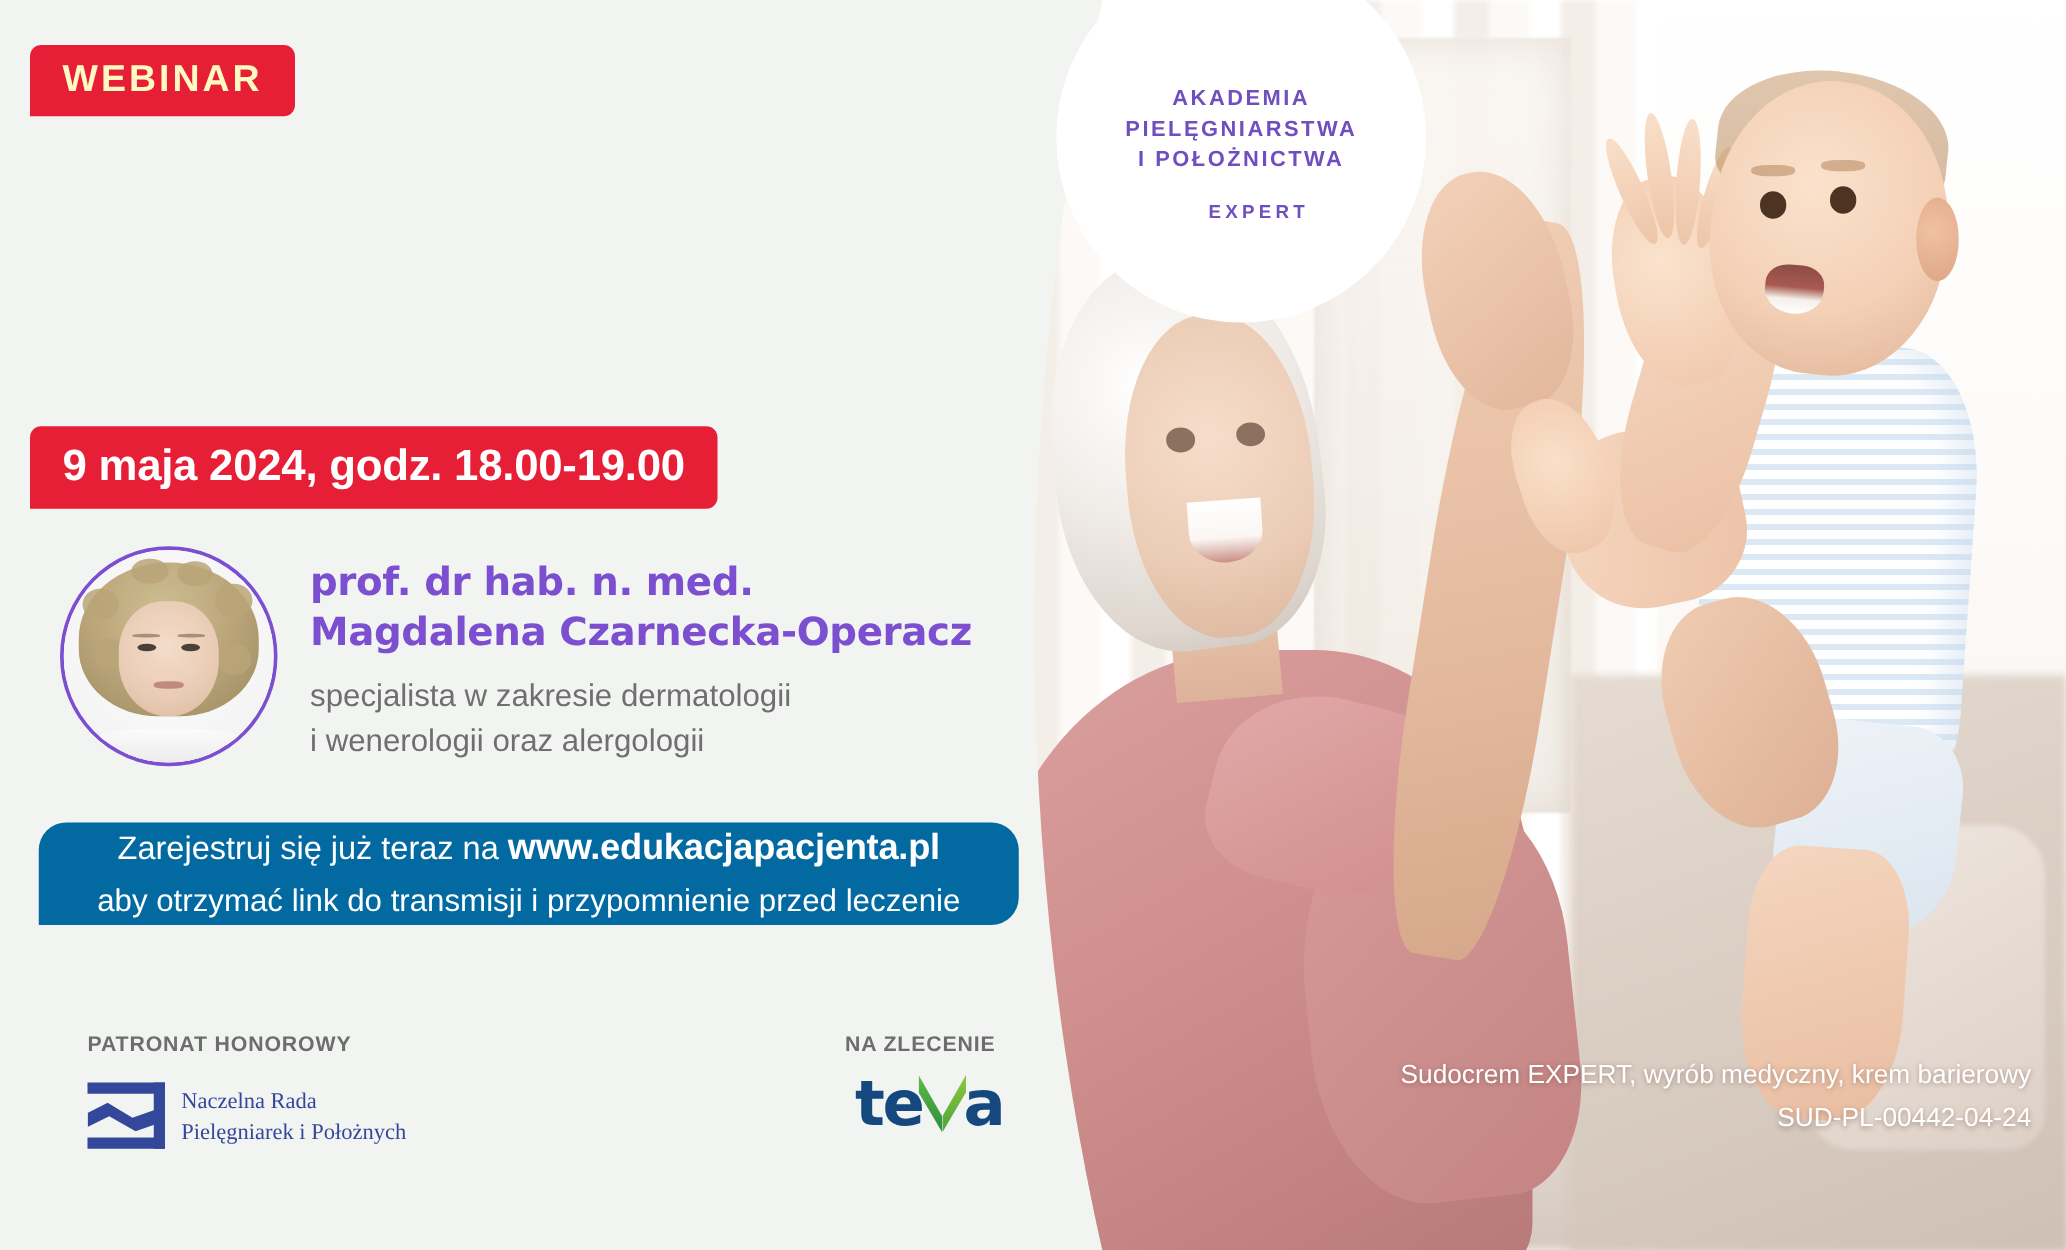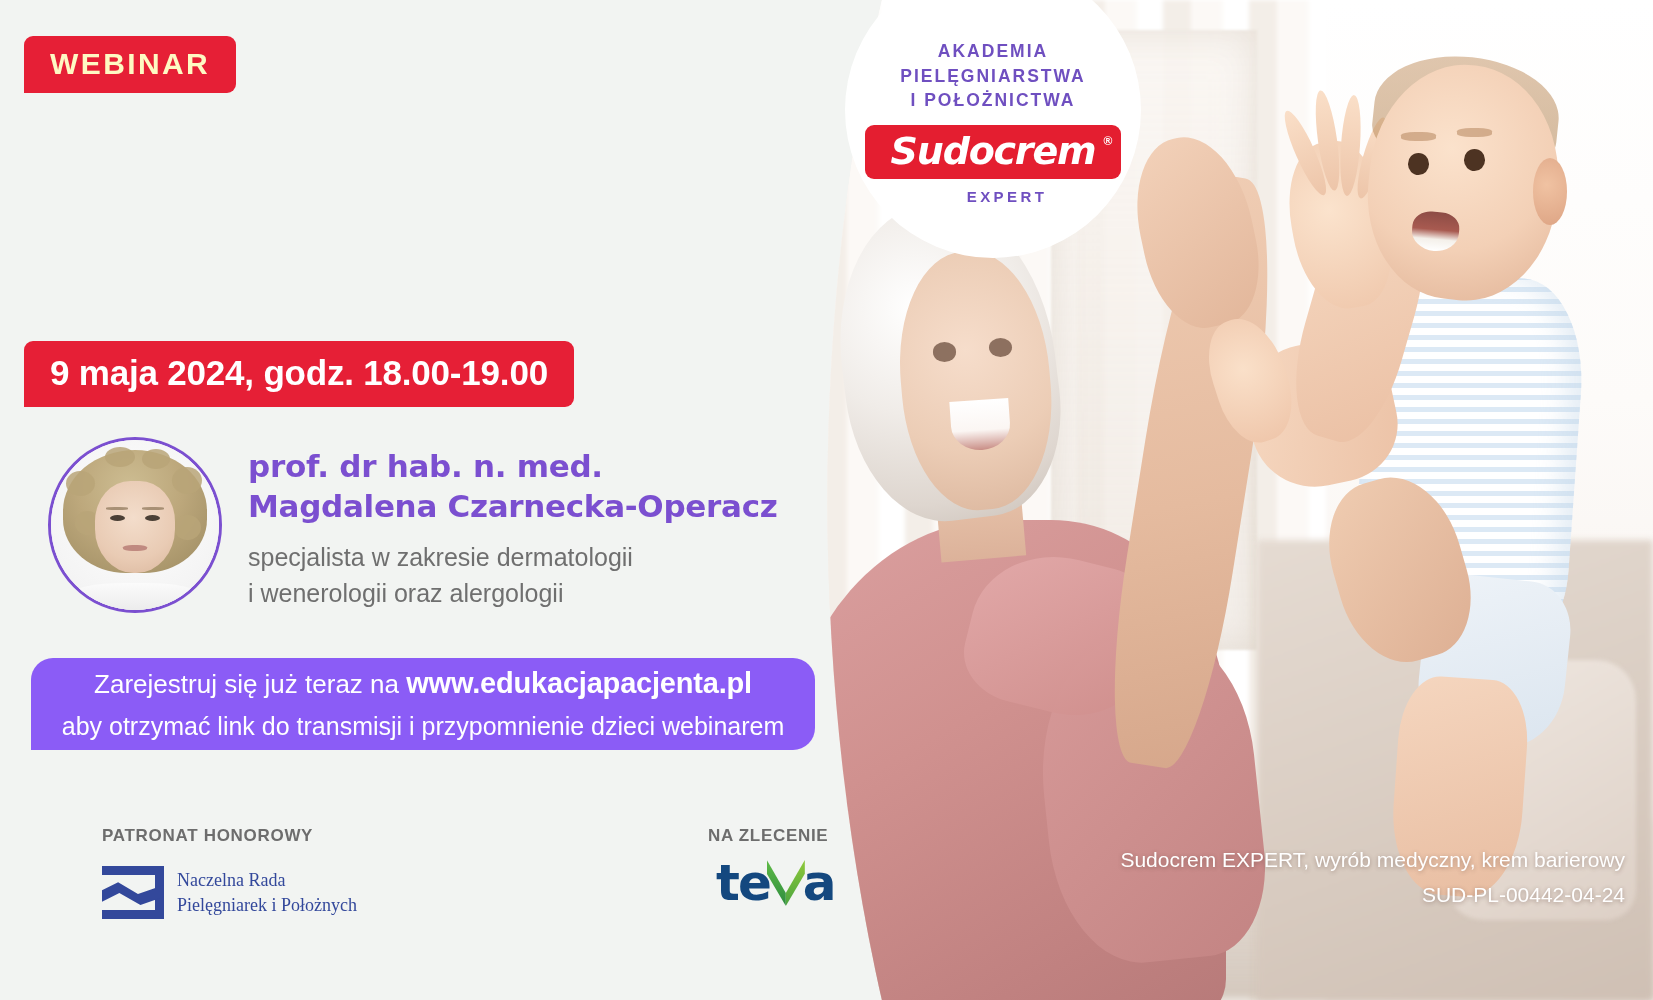--- a/index.html
+++ b/index.html
@@ -312,33 +312,33 @@
   }
   .speaker-title div{white-space:nowrap;}
   .speaker-sub{
     position:absolute;left:248px;top:540px;width:600px;
     color:#6f6f6f;font-size:25px;line-height:1.42;
   }
 
   
   .cta{
     position:absolute;left:31px;top:658px;
-    width:784px;height:92px;
-    background:#8b5cf6;color:#ffffff;
+    width:784px;height:82px;
+    background:#0369a1;color:#ffffff;
     border-radius:22px 22px 22px 0;
     display:flex;flex-direction:column;align-items:center;
     justify-content:center;box-sizing:border-box;
   }
   .cta-l1{font-size:26px;line-height:1.42;}
   .cta-l1 strong{font-size:29px;font-weight:bold;letter-spacing:-0.2px;}
   .cta-l2{font-size:25px;line-height:1.42;margin-top:5px;}
 
   
   .footer{position:absolute;left:0;top:826px;width:860px;height:174px;}
-  .fcol{position:absolute;margin-left:32px;}
+  .fcol{position:absolute;}
   .fcol.c-patronat{left:70px;top:0;}
   .fcol.c-partner{left:353px;top:0;}
   .fcol.c-zlecenie{left:676px;top:0;}
   .flabel{
     color:#6d6d6d;font-size:17px;font-weight:bold;letter-spacing:.7px;
     white-space:nowrap;
   }
 
   .nrpip{display:flex;align-items:center;gap:13px;margin-top:20px;}
   .nrpip-mark{position:relative;width:62px;height:53px;}
@@ -462,24 +462,20 @@
       <div class="baby-mouth"></div>
     </div>
   </div>
 
   <div class="badge">
     <div class="badge-academy">
       <div>AKADEMIA</div>
       <div>PIELĘGNIARSTWA</div>
       <div>I POŁOŻNICTWA</div>
     </div>
-    <div class="sudocrem-pill">
-      <span class="sudocrem-word">Sudocrem</span>
-      <span class="sudocrem-reg">®</span>
-    </div>
     <div class="badge-expert">EXPERT</div>
   </div>
 
   <div class="left">
 
     <div class="webinar-tag">WEBINAR</div>
 
 
     <div class="date-badge">9 maja 2024, godz. 18.00-19.00</div>
 
@@ -508,21 +504,21 @@
 
     <div class="speaker-sub">
       <div>specjalista w zakresie dermatologii</div>
       <div>i wenerologii oraz alergologii</div>
     </div>
 
     <div class="cta">
       <div class="cta-l1">
         <span>Zarejestruj się już teraz na </span><strong>www.edukacjapacjenta.pl</strong>
       </div>
-      <div class="cta-l2">aby otrzymać link do transmisji i przypomnienie dzieci webinarem</div>
+      <div class="cta-l2">aby otrzymać link do transmisji i przypomnienie przed leczenie</div>
     </div>
 
     <div class="footer">
 
       <div class="fcol c-patronat">
         <div class="flabel">PATRONAT HONOROWY</div>
         <div class="nrpip">
           <div class="nrpip-mark">
             <div class="nrpip-bar t"></div>
             <div class="nrpip-side"></div>

